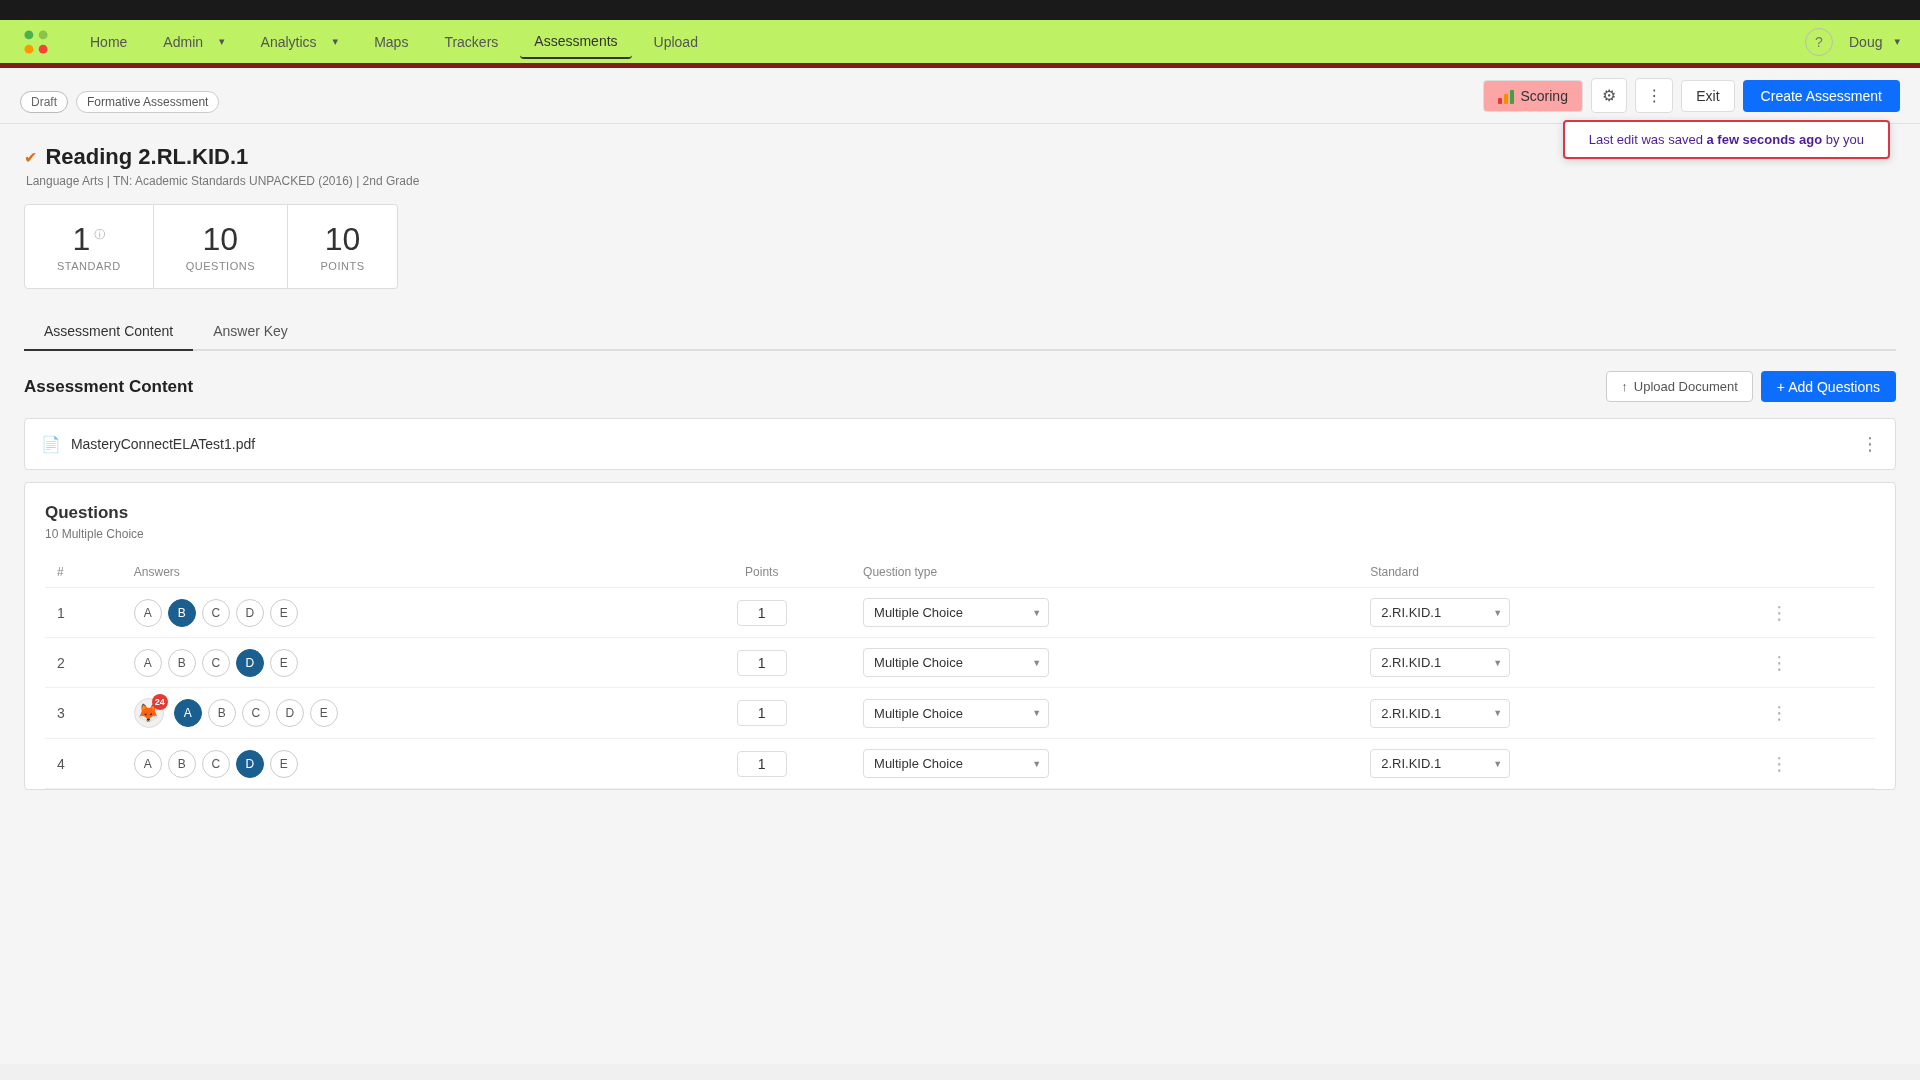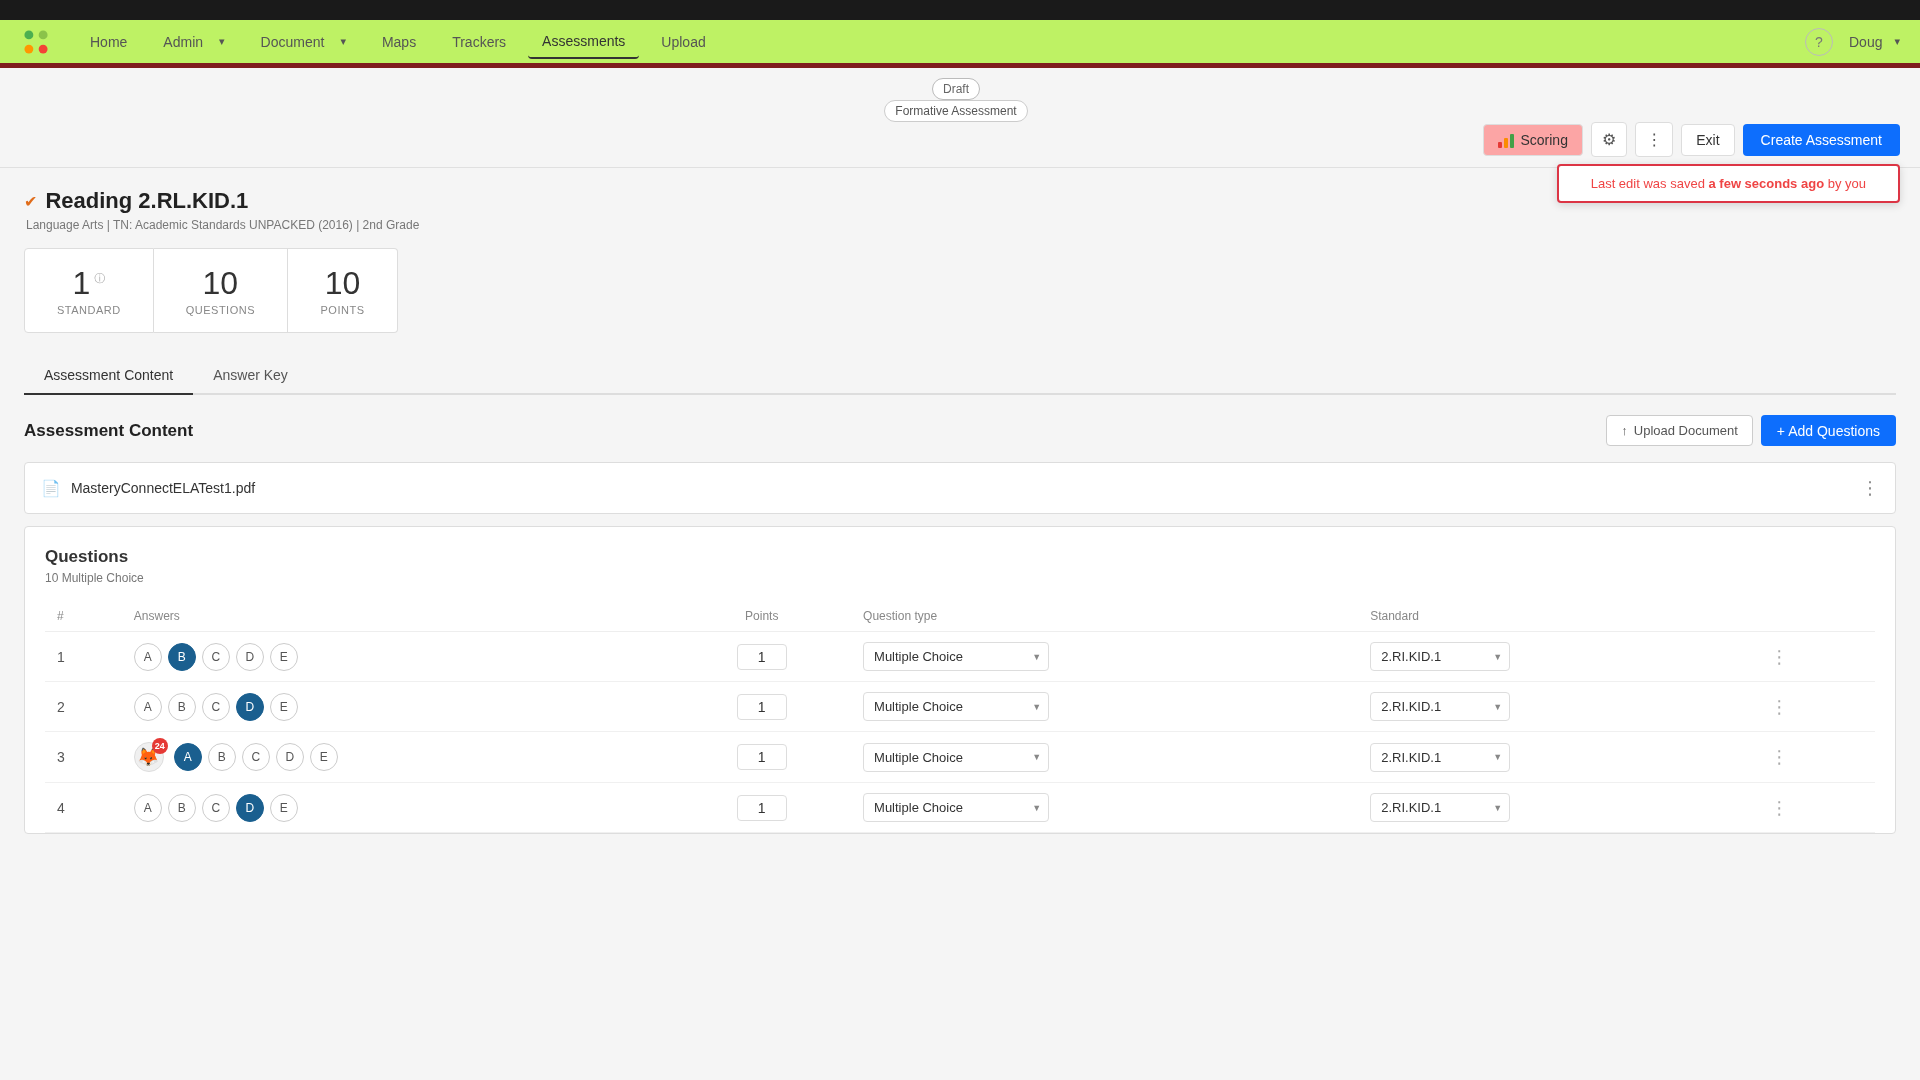--- a/index.html
+++ b/index.html
@@ -14,32 +14,32 @@
     .nav-logo svg { width: 32px; height: 32px; }
     .nav-items { display: flex; align-items: center; gap: 8px; flex: 1; }
     .nav-item { padding: 8px 14px; color: #555; cursor: pointer; font-size: 14px; border-radius: 4px; }
     .nav-item.active { color: #333; font-weight: 500; border-bottom: 2px solid #333; }
     .nav-item.has-arrow { display: flex; align-items: center; gap: 16px; }
     .nav-right { display: flex; align-items: center; gap: 16px; margin-left: auto; }
     .nav-help { width: 28px; height: 28px; border-radius: 50%; border: 1px solid #bbb; display: flex; align-items: center; justify-content: center; color: #777; cursor: pointer; font-size: 14px; }
     .nav-user { display: flex; align-items: center; gap: 12px; cursor: pointer; color: #555; font-size: 14px; }
 
     
-    .sub-header { background: #f5f5f5; padding: 10px 20px; display: flex; align-items: center; border-bottom: 1px solid #e0e0e0; flex-direction: column; }
+    .sub-header { background: #f5f5f5; padding: 10px 20px; display: flex; align-items: flex-end; border-bottom: 1px solid #e0e0e0; }
     .badge { display: inline-flex; align-items: center; padding: 3px 10px; border-radius: 12px; font-size: 12px; font-weight: 500; border: 1px solid; margin-right: 8px; cursor: pointer; }
     .badge-draft { color: #666; border-color: #bbb; background: #fff; }
     .badge-formative { color: #555; border-color: #ccc; background: #fff; }
     .sub-header-right { margin-left: auto; display: flex; align-items: center; gap: 8px; position: relative; }
     .btn-scoring { background: #fca5a5; border: 1px solid #ddd; padding: 7px 14px; border-radius: 4px; cursor: pointer; display: flex; align-items: center; gap: 6px; font-size: 14px; color: #333; }
     .btn-icon { background: #fff; border: 1px solid #ddd; padding: 7px 10px; border-radius: 4px; cursor: pointer; color: #555; font-size: 16px; display: flex; align-items: center; }
     .btn-exit { background: #fff; border: 1px solid #ddd; padding: 7px 14px; border-radius: 4px; cursor: pointer; font-size: 14px; color: #333; }
     .btn-create { background: #0d6efd; color: #fff; border: none; padding: 8px 18px; border-radius: 4px; cursor: pointer; font-size: 14px; font-weight: 500; }
 
     
-    .save-tooltip { position: absolute; top: 42px; right: 0; background: #fff; border: 2px solid #dc3545; border-radius: 4px; padding: 10px 32px; font-size: 13px; color: #ef4444; white-space: nowrap; z-index: 100; box-shadow: 0 2px 8px rgba(0,0,0,0.15); }
+    .save-tooltip { position: absolute; top: 42px; right: 10px; background: #fff; border: 2px solid #dc3545; border-radius: 4px; padding: 10px 24px; font-size: 13px; color: #4c1d95; white-space: nowrap; z-index: 100; box-shadow: 0 2px 8px rgba(0,0,0,0.15); }
     .save-tooltip span.bold { font-weight: 700; }
 
     
     .main { padding: 20px 24px; background: #f5f5f5; min-height: calc(1080px - 140px); }
 
     
     .assessment-title-row { display: flex; align-items: center; gap: 8px; margin-bottom: 4px; }
     .title-icon { color: #e06c1a; font-size: 16px; }
     .assessment-title { font-size: 22px; font-weight: 600; color: #222; }
     .assessment-meta { font-size: 12px; color: #777; margin-bottom: 16px; margin-left: 2px; }
@@ -112,21 +112,21 @@
       <circle cx="26" cy="26" r="5" fill="#f44336"></circle>
     </svg>
   </div>
   <div class="nav-items">
     <div class="nav-item">Home</div>
     <div class="nav-item has-arrow">
       <span>Admin</span>
       <span class="chevron">▾</span>
     </div>
     <div class="nav-item has-arrow">
-      <span>Document</span>
+      <span>Analytics</span>
       <span class="chevron">▾</span>
     </div>
     <div class="nav-item">Maps</div>
     <div class="nav-item">Trackers</div>
     <div class="nav-item active">Assessments</div>
     <div class="nav-item">Upload</div>
   </div>
   <div class="nav-right">
     <div class="nav-help">?</div>
     <div class="nav-user">

